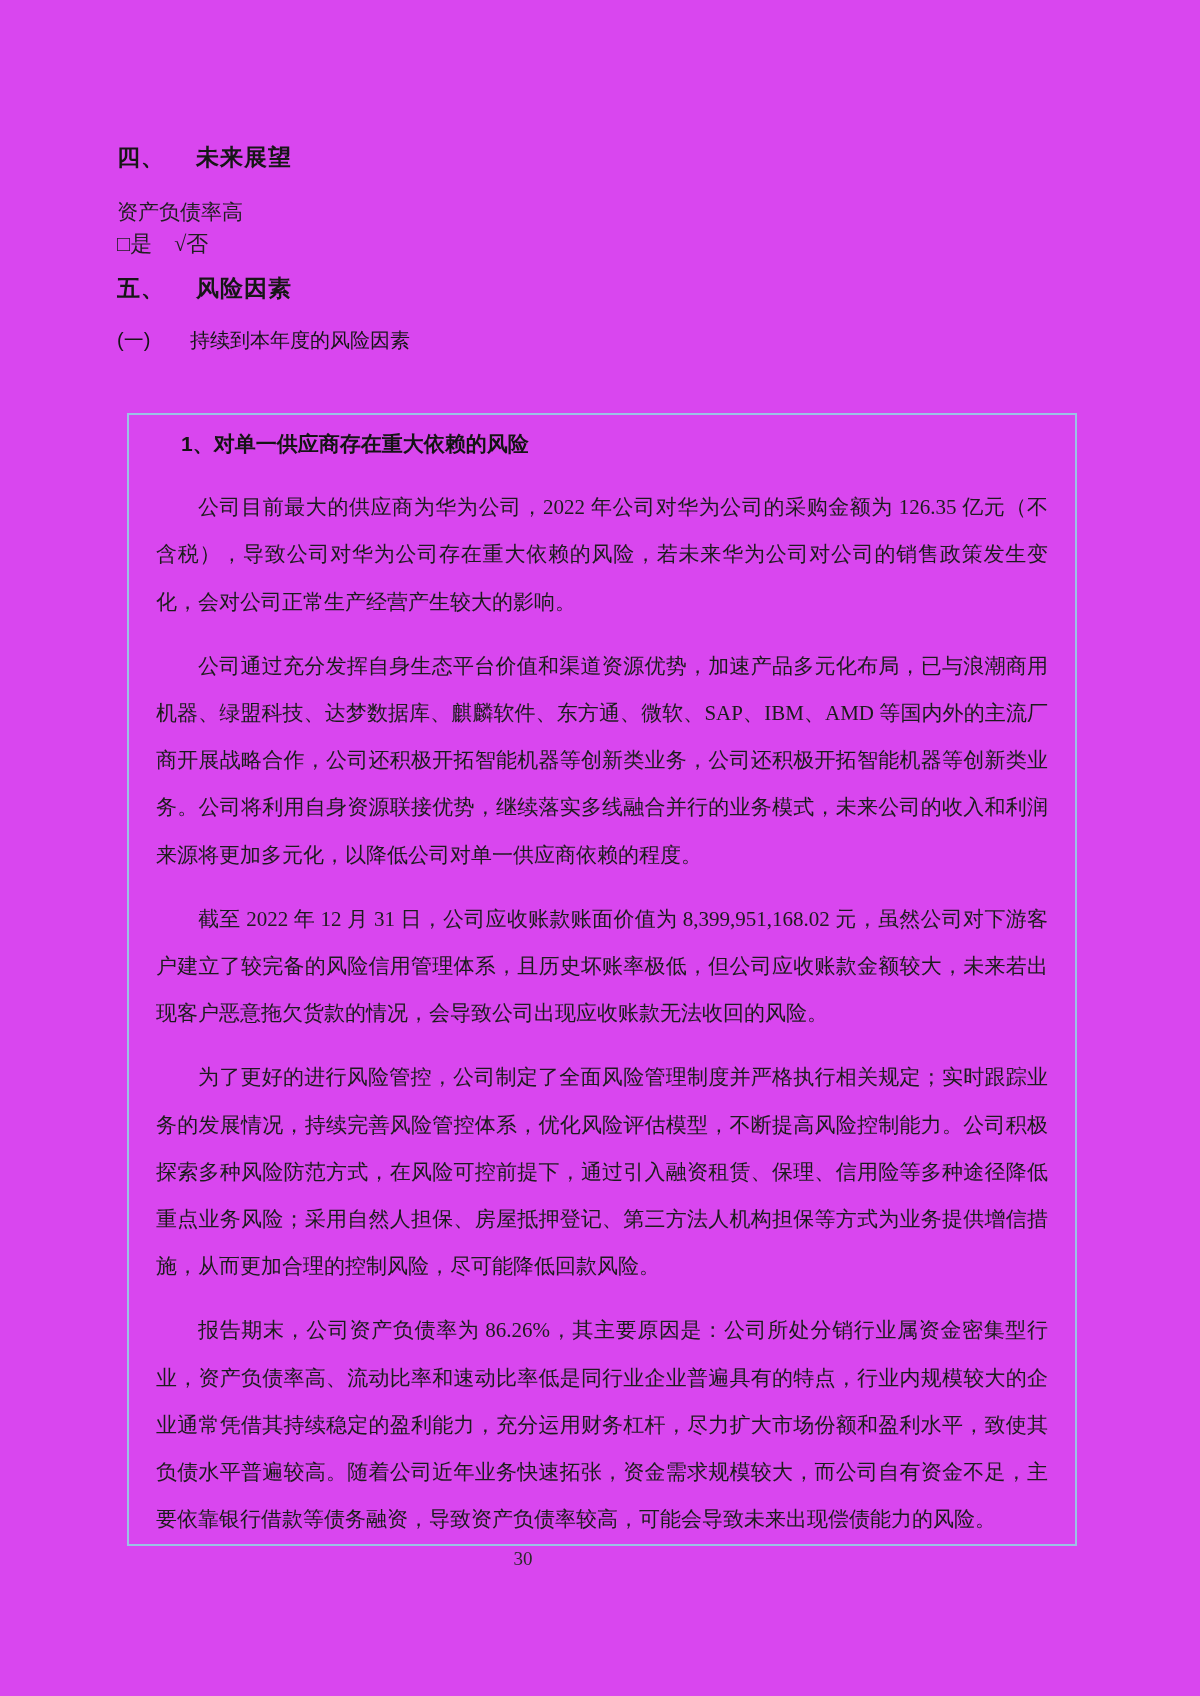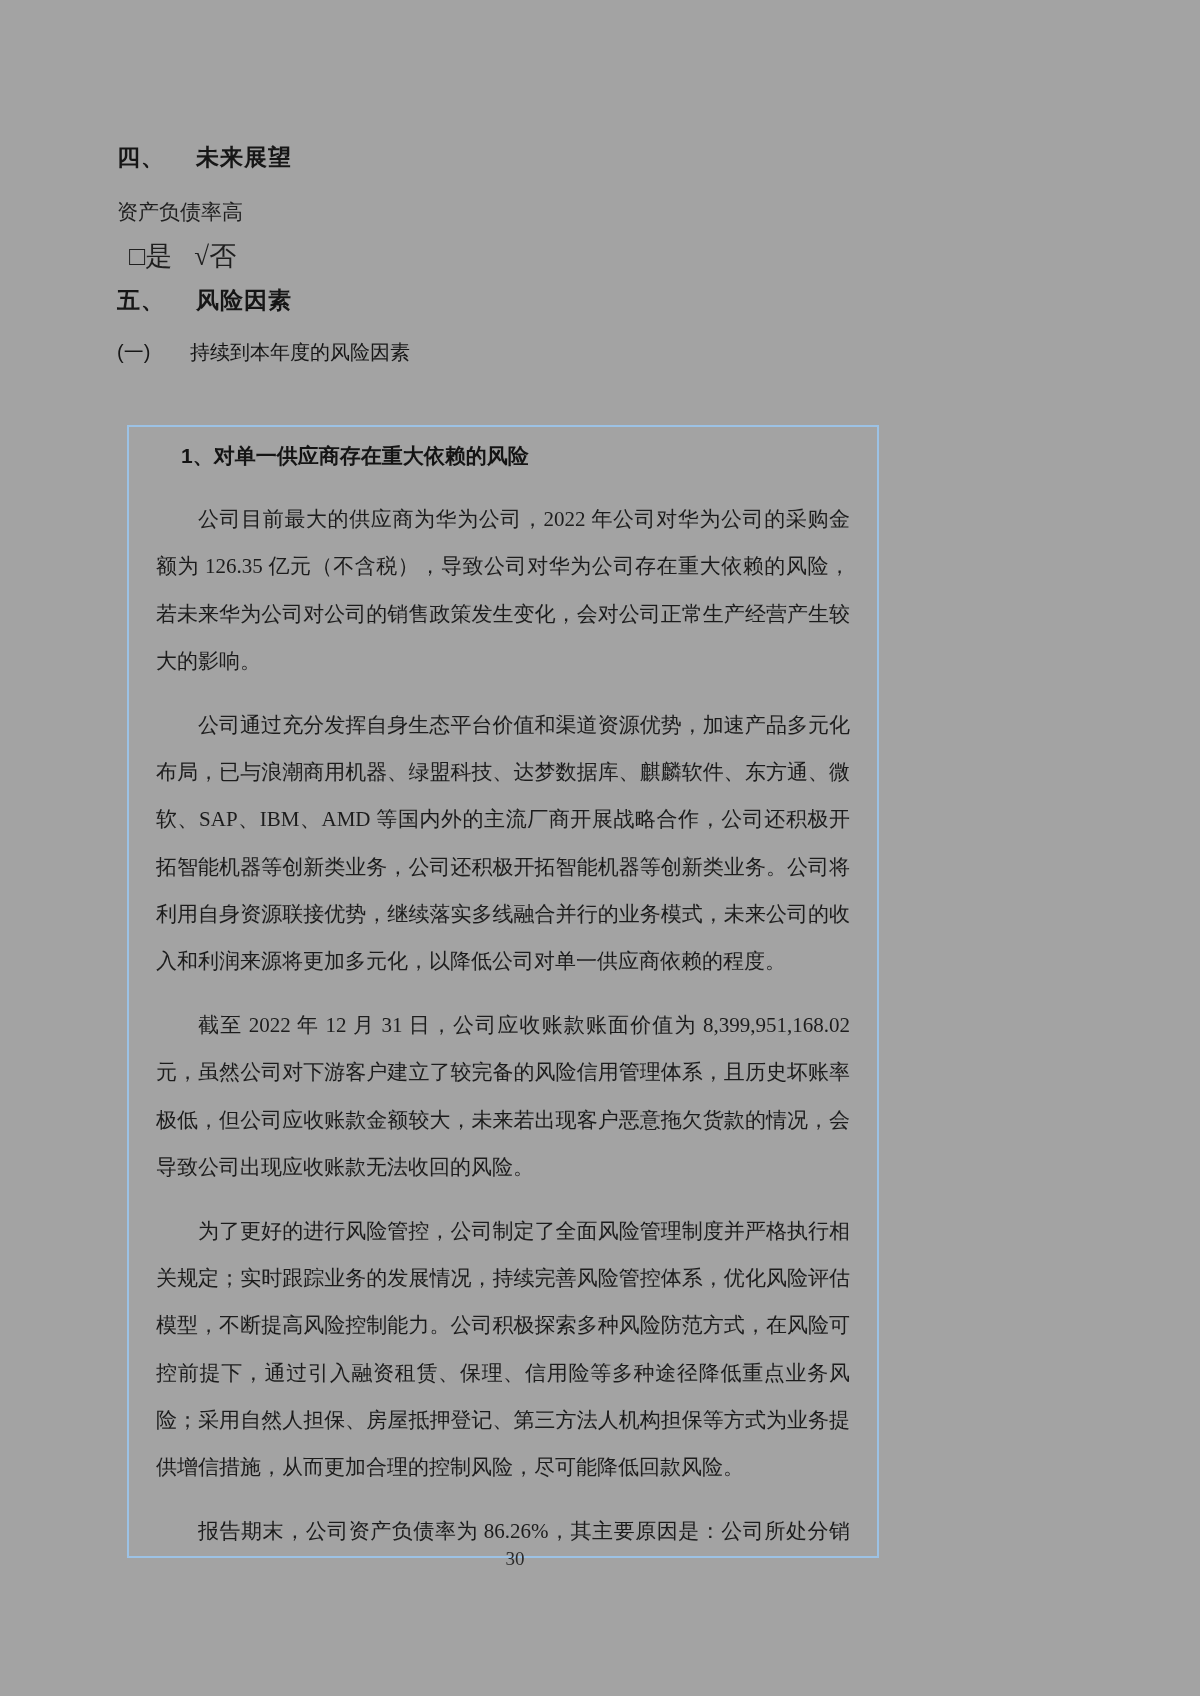--- a/index.html
+++ b/index.html
@@ -4,21 +4,21 @@
 <style>
   html, body {
     margin: 0;
     padding: 0;
     background: #ffffff;
   }
   .page {
     position: relative;
     width: 1200px;
     height: 1696px;
-    background: #a3a3a3;
+    background: #d946ef;
     box-sizing: border-box;
     padding: 146px 123px 0 117px;
     font-family: "Liberation Serif", "DejaVu Serif", serif;
     color: #1f1f1f;
     overflow: hidden;
   }
   .sec-title {
     margin: 0;
     font-family: "Liberation Sans", "DejaVu Sans", sans-serif;
     font-weight: bold;
@@ -30,41 +30,41 @@
   .sec-title .numeral {
     display: inline-block;
     min-width: 79px;
   }
   .disclosure-line {
     margin: 27px 0 0 0;
     font-size: 21px;
     line-height: 32px;
   }
   .checkbox-line {
-    margin: 12px;
-    font-size: 27px;
+    margin: 0;
+    font-size: 22px;
     line-height: 32px;
   }
   .checkbox-line .opt-yes { margin-right: 22px; }
   .sec-title.second { margin-top: 17px; }
   .subsec-title {
     margin: 30px 0 0 0;
     font-family: "Liberation Sans", "DejaVu Sans", sans-serif;
     font-weight: normal;
     font-size: 20px;
     line-height: 20px;
     color: #161616;
   }
   .subsec-title .numeral {
     display: inline-block;
     min-width: 73px;
   }
   .risk-box {
     box-sizing: border-box;
-    width: 752px;
+    width: 950px;
     height: 1133px;
     margin: 63px 0 0 10px;
     border: 2px solid #9CC2E5;
     padding: 5px 10px;
     overflow: hidden;
   }
   .risk-heading {
     margin: 0;
     font-family: "Liberation Sans", "DejaVu Sans", sans-serif;
     font-weight: bold;
@@ -77,21 +77,21 @@
     margin: 17px;
     font-size: 21px;
     line-height: 47.2px;
     text-indent: 2em;
     text-align: justify;
     color: #1c1c1c;
   }
   .page-number {
     position: absolute;
     top: 1548px;
-    left: 0;
+    left: 8px;
     width: 1030px;
     text-align: center;
     font-size: 19px;
     color: #2a2a2a;
   }
 </style>
 </head>
 <body>
 
 <div class="page">

